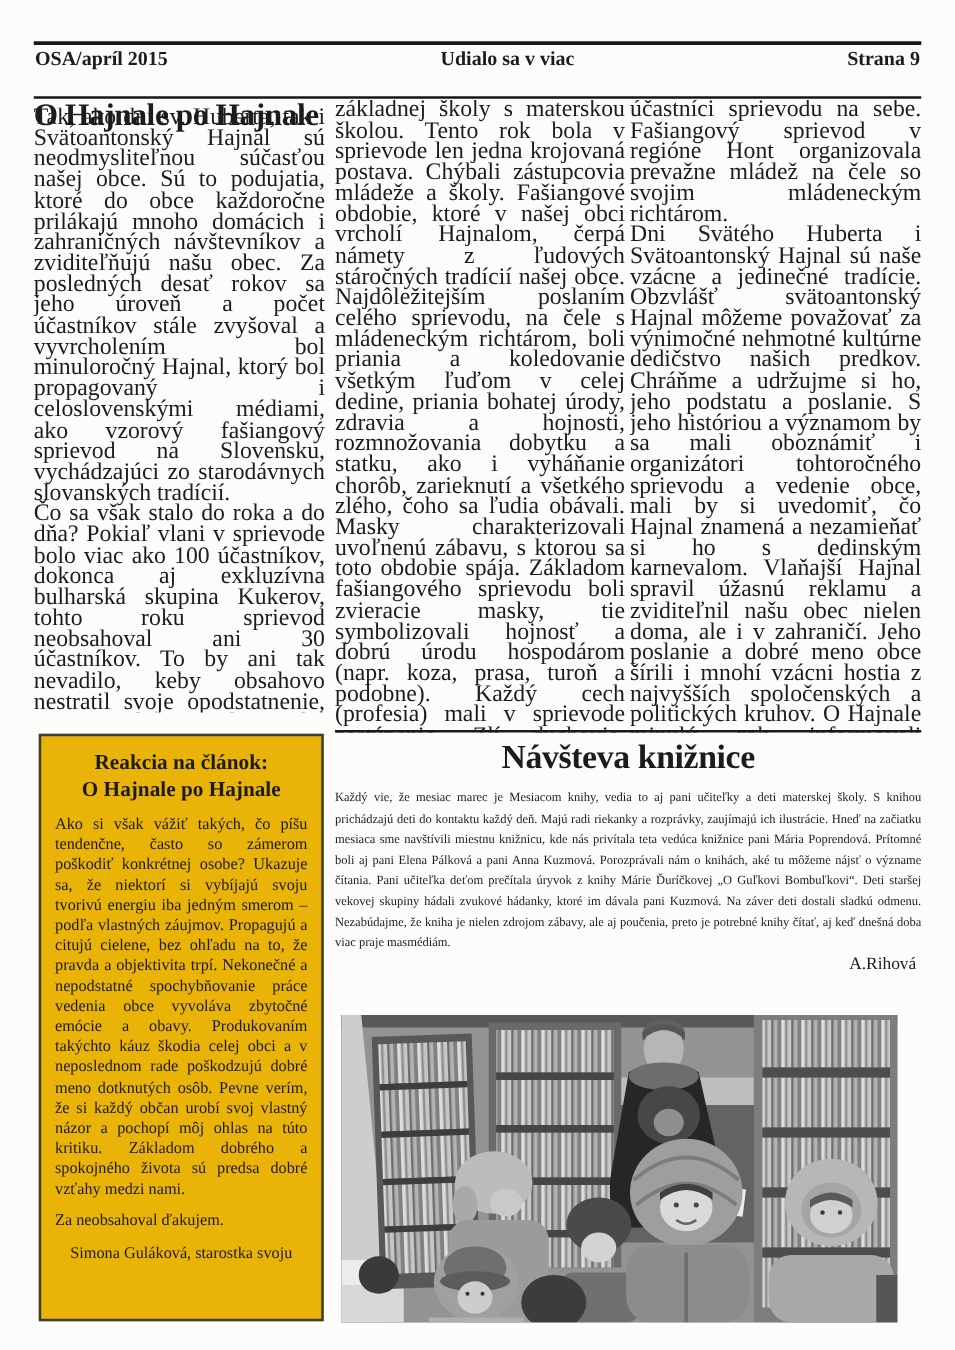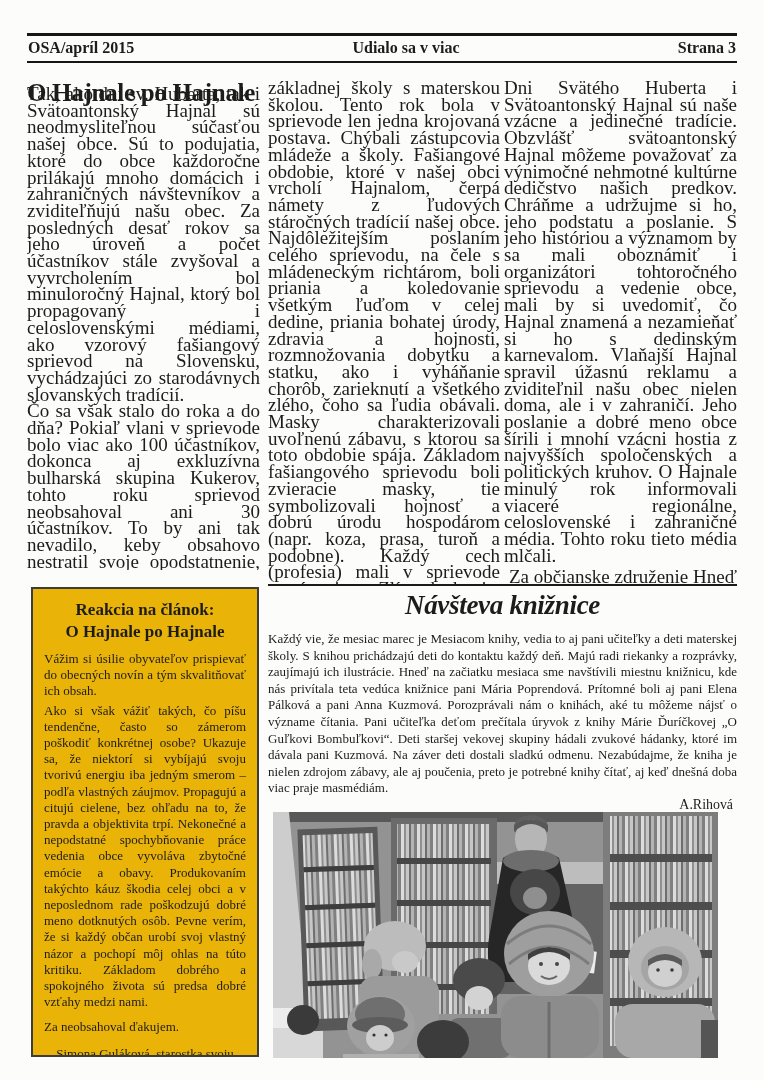--- a/index.html
+++ b/index.html
@@ -11,21 +11,21 @@
     font-family:"Liberation Serif","DejaVu Serif",serif;
     color:#1c1c1c;
     overflow:hidden;
   }
   
   .masthead{
     position:absolute;left:27px;right:27px;top:33px;
     border-top:3px solid #161616;
     border-bottom:2px solid #161616;
     display:flex;justify-content:space-between;align-items:baseline;
-    padding:3px 1px 4px 1px;
+    padding:3px 1px 20px 1px;
     font-weight:bold;font-size:16px;
   }
   
   .article-title{
     position:absolute;left:27px;top:62px;
     font-size:25px;font-weight:bold;letter-spacing:-0.3px;
     white-space:nowrap;
   }
   .col{
     position:absolute;top:80px;width:233px;height:506px;
@@ -60,69 +60,69 @@
     font-size:13px;line-height:16.2px;text-align:justify;
   }
   .reaction-box .closing{margin-top:9px;}
   .reaction-box .box-sig{margin-top:10px;text-align:center;}
   
   .library{
     position:absolute;left:268px;top:590px;width:469px;
   }
   .library h2{
     margin:0 0 10px 0;text-align:center;
-    font-size:27px;font-weight:bold;letter-spacing:-0.3px;font-style:italic;
+    font-size:27px;font-weight:bold;letter-spacing:-0.3px;
   }
   .library .body{
-    margin:0;font-size:13px;line-height:16.6px;text-align:justify;
+    margin:0;font-size:10px;line-height:16.6px;text-align:justify;
   }
   .library .lib-sig{margin:0;text-align:right;font-size:13.9px;line-height:16.6px;padding-right:4px;}
   
   .photo{
     position:absolute;left:273px;top:812px;width:445px;height:246px;
     background:#8c8c8c;overflow:hidden;
   }
   .photo svg{display:block;}
 </style>
 </head>
 <body>
 
 <div class="page">
 
   <div class="masthead">
     <span>OSA/apríl 2015</span>
     <span>Udialo sa v viac</span>
-    <span>Strana 3</span>
+    <span>Strana 9</span>
   </div>
 
   <h1 class="article-title">O Hajnale po Hajnale</h1>
 
   <div class="col" id="col1">
     <p>Tak, ako dni sv. Huberta, tak i Svätoantonský Hajnal sú neodmysliteľnou súčasťou našej obce. Sú to podujatia, ktoré do obce každoročne prilákajú mnoho domácich i zahraničných návštevníkov a zviditeľňujú našu obec. Za posledných desať rokov sa jeho úroveň a počet účastníkov stále zvyšoval a vyvrcholením bol minuloročný Hajnal, ktorý bol propagovaný i celoslovenskými médiami, ako vzorový fašiangový sprievod na Slovensku, vychádzajúci zo starodávnych slovanských tradícií.</p>
     <p>Čo sa však stalo do roka a do dňa? Pokiaľ vlani v sprievode bolo viac ako 100 účastníkov, dokonca aj exkluzívna bulharská skupina Kukerov, tohto roku sprievod neobsahoval ani 30 účastníkov. To by ani tak nevadilo, keby obsahovo nestratil svoje opodstatnenie, svoje poslanie a historický význam. V predošlých obdobiach bol dôraz kladený na starodávne slovanské zvyky a vždy v popredí išli masky symbolizujúce starobylé svätoantonské tradície. Hajnal v predošlom období nebol len o počte účastníkov, ale bol aj ukážkou úzkej spolupráce a súčinnosti vedenia obce, mládeže, športovcov, seniorov a</p>
   </div>
 
   <div class="col" id="col2">
     <p>základnej školy s materskou školou. Tento rok bola v sprievode len jedna krojovaná postava. Chýbali zástupcovia mládeže a školy. Fašiangové obdobie, ktoré v našej obci vrcholí Hajnalom, čerpá námety z ľudových stáročných tradícií našej obce. Najdôležitejším poslaním celého sprievodu, na čele s mládeneckým richtárom, boli priania a koledovanie všetkým ľuďom v celej dedine, priania bohatej úrody, zdravia a hojnosti, rozmnožovania dobytku a statku, ako i vyháňanie chorôb, zarieknutí a všetkého zlého, čoho sa ľudia obávali. Masky charakterizovali uvoľnenú zábavu, s ktorou sa toto obdobie spája. Základom fašiangového sprievodu boli zvieracie masky, tie symbolizovali hojnosť a dobrú úrodu hospodárom (napr. koza, prasa, turoň a podobne). Každý cech (profesia) mali v sprievode zastúpenie. Zlí duchovia, zarieknutia a choroby sa vyháňali zvoncami, reťazami, hlasným trepotaním, spevom a huriavkom. Masky vyrovnávali všetky rozdiely v postavení v spoločnosti a vtedy mohli všetci beztrestne kritizovať, parodovať a robiť si posmešky zo všetkých hodnostárov v obci. Všetci sa chovali bezstarostne – všetko, čo povedali a vykonali sa skrylo za masku, ktorú mali</p>
   </div>
 
   <div class="col" id="col3">
+    <p>účastníci sprievodu na sebe. Fašiangový sprievod v regióne Hont organizovala prevažne mládež na čele so svojim mládeneckým richtárom.</p>
     <p>Dni Svätého Huberta i Svätoantonský Hajnal sú naše vzácne a jedinečné tradície. Obzvlášť svätoantonský Hajnal môžeme považovať za výnimočné nehmotné kultúrne dedičstvo našich predkov. Chráňme a udržujme si ho, jeho podstatu a poslanie. S jeho históriou a významom by sa mali oboznámiť i organizátori tohtoročného sprievodu a vedenie obce, mali by si uvedomiť, čo Hajnal znamená a nezamieňať si ho s dedinským karnevalom. Vlaňajší Hajnal spravil úžasnú reklamu a zviditeľnil našu obec nielen doma, ale i v zahraničí. Jeho poslanie a dobré meno obce šírili i mnohí vzácni hostia z najvyšších spoločenských a politických kruhov. O Hajnale minulý rok informovali viaceré regionálne, celoslovenské i zahraničné média. Tohto roku tieto média mlčali.</p>
     <p class="sig-org">Za občianske združenie Hneď</p>
 
   </div>
 
   <div class="section-rule"></div>
 
   <div class="reaction-box">
     <h2>
       <span>Reakcia na článok:</span><br>
       <span>O Hajnale po Hajnale</span>
     </h2>
-    <p>Vážim si úsilie obyvateľov prispievať do obecných novín a tým skvalitňovať ich obsah.</p>
     <p>Ako si však vážiť takých, čo píšu tendenčne, často so zámerom poškodiť konkrétnej osobe? Ukazuje sa, že niektorí si vybíjajú svoju tvorivú energiu iba jedným smerom – podľa vlastných záujmov. Propagujú a citujú cielene, bez ohľadu na to, že pravda a objektivita trpí. Nekonečné a nepodstatné spochybňovanie práce vedenia obce vyvoláva zbytočné emócie a obavy. Produkovaním takýchto káuz škodia celej obci a v neposlednom rade poškodzujú dobré meno dotknutých osôb. Pevne verím, že si každý občan urobí svoj vlastný názor a pochopí môj ohlas na túto kritiku. Základom dobrého a spokojného života sú predsa dobré vzťahy medzi nami.</p>
     <p class="closing">Za neobsahoval ďakujem.</p>
     <p class="box-sig">Simona Guláková, starostka svoju</p>
   </div>
 
   <div class="library">
     <h2>Návšteva knižnice</h2>
     <p class="body">Každý vie, že mesiac marec je Mesiacom knihy, vedia to aj pani učiteľky a deti materskej školy. S knihou prichádzajú deti do kontaktu každý deň. Majú radi riekanky a rozprávky, zaujímajú ich ilustrácie. Hneď na začiatku mesiaca sme navštívili miestnu knižnicu, kde nás privítala teta vedúca knižnice pani Mária Poprendová. Prítomné boli aj pani Elena Pálková a pani Anna Kuzmová. Porozprávali nám o knihách, aké tu môžeme nájsť o význame čítania. Pani učiteľka deťom prečítala úryvok z knihy Márie Ďuríčkovej „O Guľkovi Bombuľkovi“. Deti staršej vekovej skupiny hádali zvukové hádanky, ktoré im dávala pani Kuzmová. Na záver deti dostali sladkú odmenu. Nezabúdajme, že kniha je nielen zdrojom zábavy, ale aj poučenia, preto je potrebné knihy čítať, aj keď dnešná doba viac praje masmédiám.</p>
     <p class="lib-sig">A.Rihová</p>
   </div>

